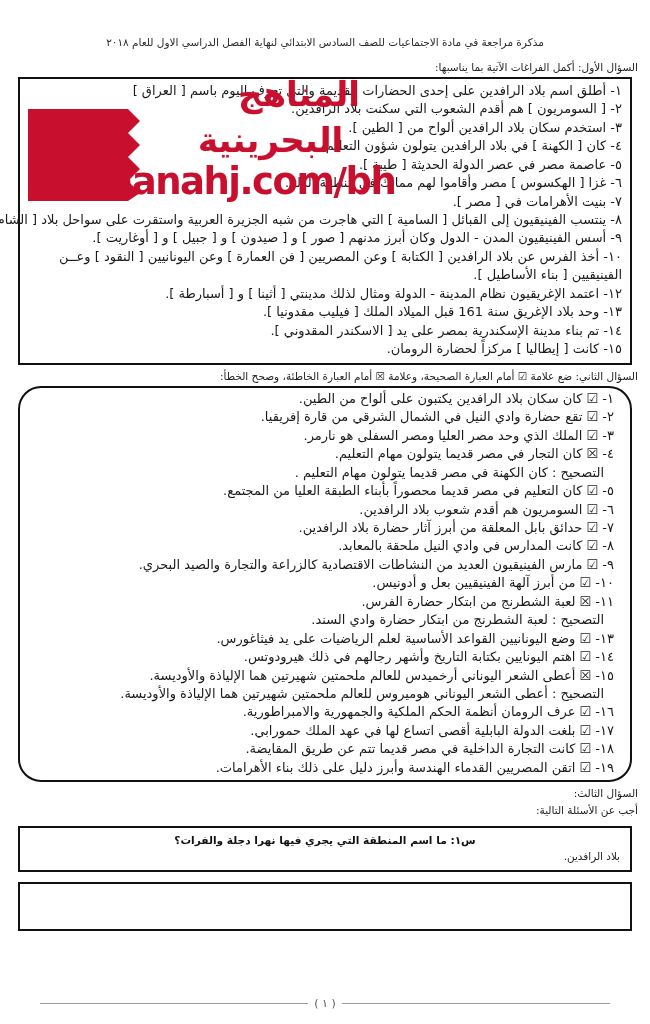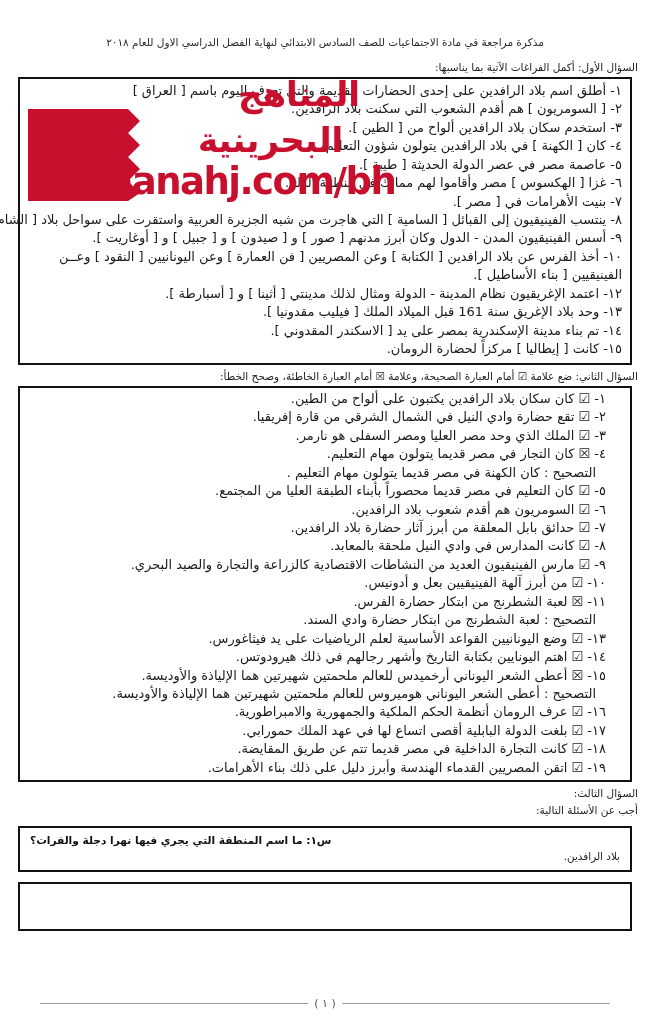--- a/index.html
+++ b/index.html
@@ -43,21 +43,21 @@
   }
 
   
   .box {
     border: 2px solid #111111;
     margin: 0 18px;
     padding: 3px 8px 4px 8px;
     background: transparent;
     position: relative;
   }
-  .box.tight { padding: 2px 24px 3px 8px; }
+  .box.tight { padding: 2px 16px 3px 8px; border-radius: 23px; }
 
   .line {
     font-size: 13px;
     line-height: 1.42;
     text-align: right;
     color: #1a1a1a;
     white-space: nowrap;
     overflow: visible;
   }
   .line.wrap { white-space: normal; }
@@ -67,21 +67,21 @@
   
   .qa-box {
     border: 2px solid #111111;
     margin: 0 18px 10px 18px;
     padding: 5px 10px 6px 10px;
     min-height: 26px;
   }
   .qa-q {
     font-size: 10.6px;
     font-weight: bold;
-    text-align: left;
+    text-align: center;
     color: #111;
     line-height: 1.4;
   }
   .qa-a {
     font-size: 10.4px;
     text-align: right;
     color: #222;
     line-height: 1.4;
     padding-top: 2px;
   }

